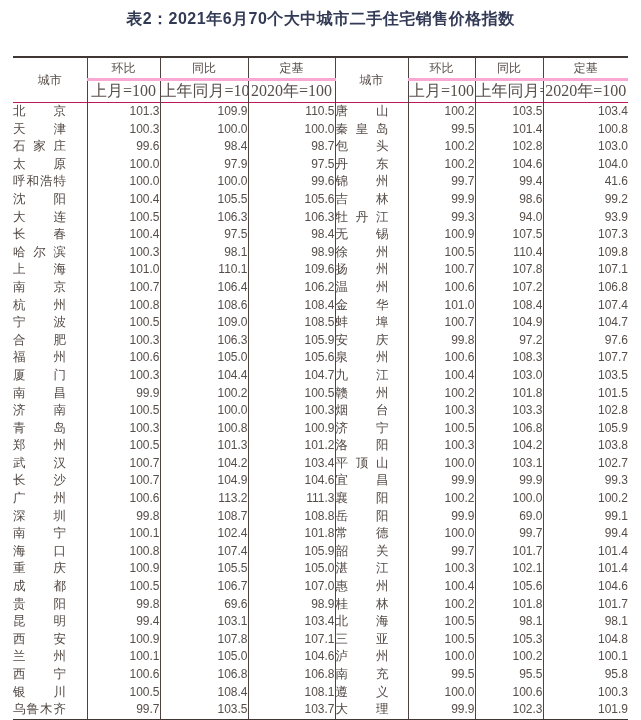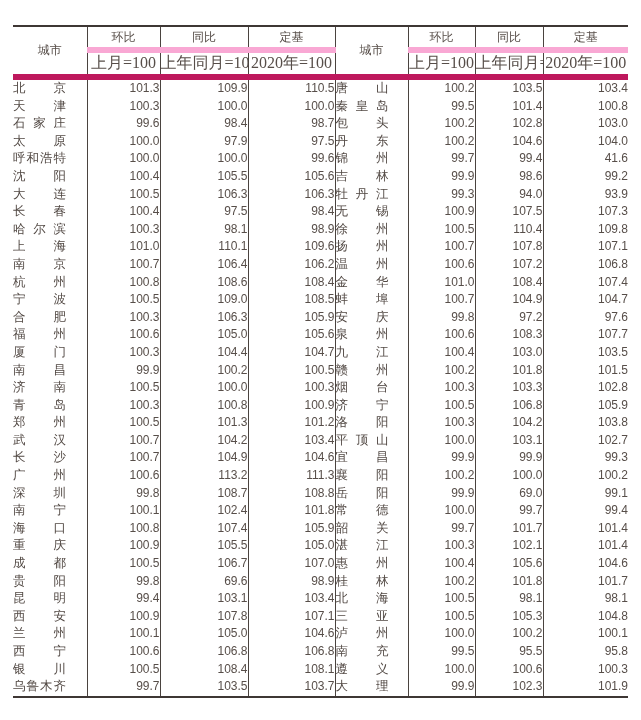--- a/index.html
+++ b/index.html
@@ -40,40 +40,41 @@
   }
   table.idx th, table.idx td {
     border-left: 1px solid #4a433f;
     border-right: 1px solid #4a433f;
     padding: 0;
     font-weight: normal;
     overflow: hidden;
     white-space: nowrap;
   }
   thead th { height: 20px; text-align: center; font-size: 12px; }
-  thead th.grp { border-bottom: 6px solid #f9a8d4; }
+  thead th.grp { border-bottom: 3px solid #f9a8d4; }
   thead th.sub { font-size: 16px; font-family: Liberation Serif, serif; }
   tbody tr td { border-top: none; }
-  tbody tr:first-child td { border-top: 6px solid #be185d; }
+  tbody tr:first-child td { border-top: 1px solid #be185d; }
   tbody td { height: 17.6px; line-height: 17.6px; }
   td.num { text-align: right; padding-right: 10px; font-family: "Liberation Sans", "DejaVu Sans", sans-serif; }
   td.city { padding-left: 10px; }
   .city-name {
     display: inline-block;
     width: 53px;
     font-size: 12.5px;
     text-align: justify;
     text-align-last: justify;
     color: #524944;
   }
 </style>
 </head>
 <body>
 
 <div class="page">
+  <h1 class="title">表2：2021年6月70个大中城市二手住宅销售价格指数</h1>
 
   <table class="idx">
     <colgroup>
       <col style="width:74px">
         <col style="width:73px">
         <col style="width:88px">
         <col style="width:87px">
       <col style="width:73px">
         <col style="width:67px">
         <col style="width:68px">

